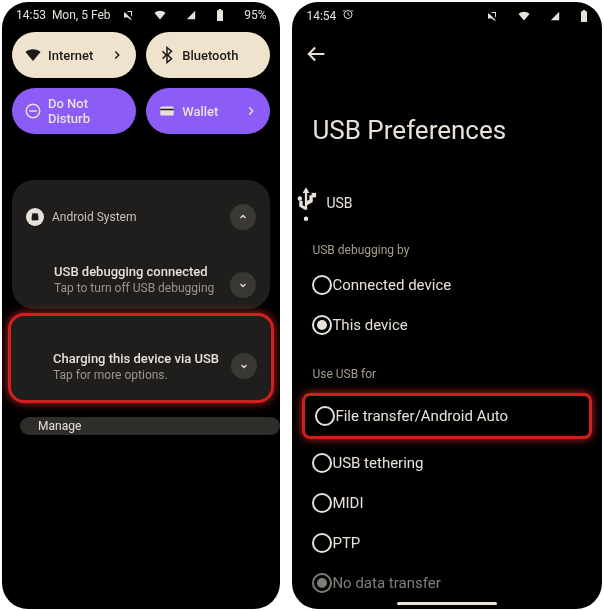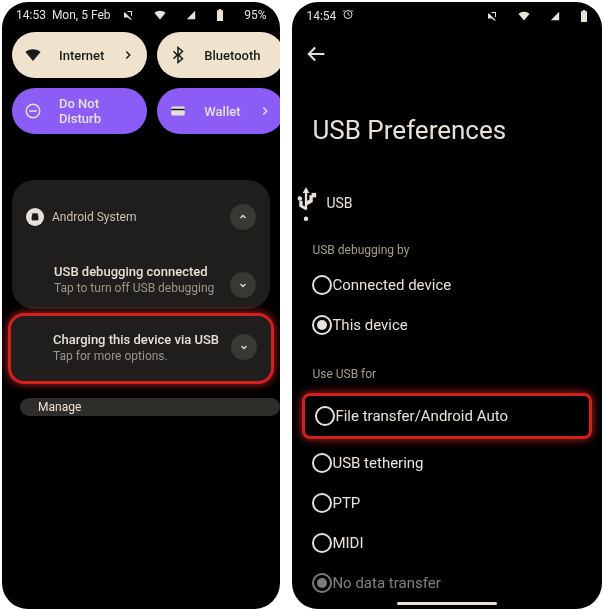--- a/index.html
+++ b/index.html
@@ -9,21 +9,21 @@
 .phone.right { width: 318px; height: 607px; }
 
 
 .status { display: flex; justify-content: space-between; align-items: center; padding: 6px 14px 4px; color: #e8e1d9; font-size: 12px; }
 .status .sl { display: flex; gap: 6px; align-items: baseline; }
 .status .sr { display: flex; gap: 20px; align-items: center; }
 .status svg { fill: #e8e1d9; }
 
 
 .tiles { padding: 6px 10px; display: grid; grid-template-columns: 1fr 1fr; gap: 10px; }
-.tile { background: #f0e3cd; border-radius: 26px; height: 46px; display: flex; align-items: center; padding: 0 12px; gap: 17px; position: relative; }
+.tile { background: #f0e3cd; border-radius: 26px; height: 46px; display: flex; align-items: center; padding: 0 12px; gap: 6px; position: relative; }
 .tile.dark { background: #8b5cf6; color: #e8e1d9; }
 .tile .ticon { width: 18px; height: 18px; flex-shrink: 0; }
 .tile .tlabel { font-size: 13px; font-weight: 500; color: #1c1b19; flex: 1; }
 .tile.dark .tlabel { color: #e8e1d9; }
 .tile .chev { width: 14px; height: 14px; }
 
 
 .notifgroup { margin: 40px 10px 0; background: #1f1e1c; border-radius: 22px; overflow: hidden; }
 .nhead { display: flex; align-items: center; gap: 8px; padding: 24px 14px; color: #c9c2b8; font-size: 12px; }
 .nhead .appcircle { width: 18px; height: 18px; border-radius: 50%; background: #e8e1d9; display: flex; align-items: center; justify-content: center; }
@@ -135,21 +135,21 @@
       <span class="carat">
         <svg width="12" height="12" viewBox="0 0 24 24">
             <path d="M7 10l5 5 5-5" stroke="#e8e1d9" stroke-width="2.5" fill="none"></path>
           </svg>
       </span>
     </div>
   </div>
 
   <div class="hlwrap">
     <div class="notifgroup hl" style="margin:0;">
-      <div class="nitem" style="padding-top:16px;padding-bottom:18px;">
+      <div class="nitem" style="padding-top:16px;padding-bottom:18px;margin-top:19px;">
         <div class="title">Charging this device via USB</div>
         <div class="sub">Tap for more options.</div>
         <span class="carat">
           <svg width="12" height="12" viewBox="0 0 24 24">
               <path d="M7 10l5 5 5-5" stroke="#e8e1d9" stroke-width="2.5" fill="none"></path>
             </svg>
         </span>
       </div>
     </div>
   </div>
@@ -216,25 +216,25 @@
       <span class="radio"></span>
       <span>File transfer/Android Auto</span>
     </div>
   </div>
   <div class="radio-row">
     <span class="radio"></span>
     <span>USB tethering</span>
   </div>
   <div class="radio-row">
     <span class="radio"></span>
+    <span>MIDI</span>
+  </div>
+  <div class="radio-row">
+    <span class="radio"></span>
     <span>PTP</span>
-  </div>
-  <div class="radio-row">
-    <span class="radio"></span>
-    <span>MIDI</span>
   </div>
   <div class="radio-row" style="opacity:.55">
     <span class="radio sel"></span>
     <span>No data transfer</span>
   </div>
 
   <div class="navbar"></div>
 </div>
 
 </body></html>

